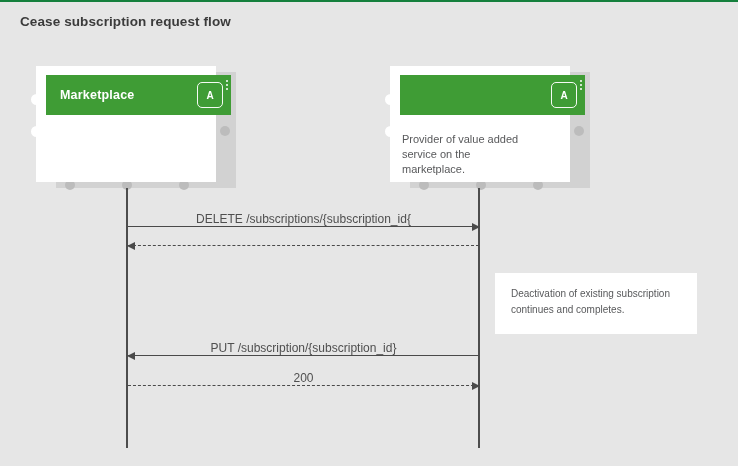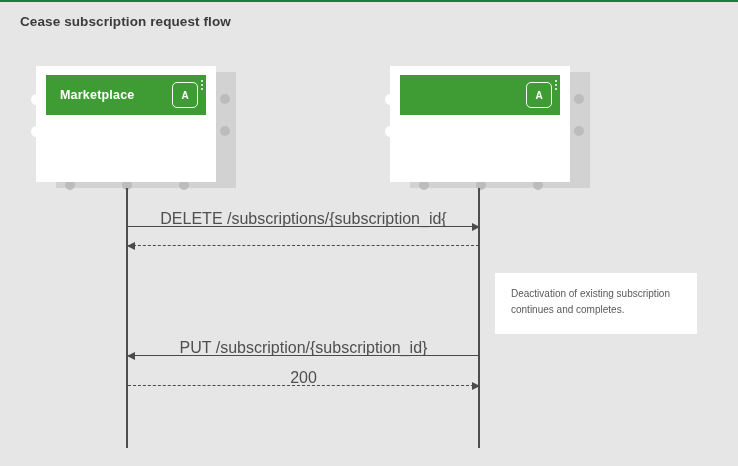--- a/index.html
+++ b/index.html
@@ -28,21 +28,21 @@
   .bp-b3{left:123px;top:108px;}
 
   .card{
     position:absolute;width:180px;height:116px;background:#ffffff;
   }
   .edge-dot{
     position:absolute;width:11px;height:11px;border-radius:50%;background:#ffffff;left:-5px;
   }
   .ed-1{top:28px;} .ed-2{top:60px;}
   .card-head{
-    position:absolute;left:10px;top:9px;width:160px;height:40px;
+    position:absolute;left:10px;top:9px;width:185px;height:40px;
     background:#3f9c35;
   }
   .head-label{
     position:absolute;left:14px;top:0;height:40px;line-height:40px;
     color:#ffffff;font-weight:bold;font-size:12.5px;letter-spacing:.2px;
   }
   .badge{
     position:absolute;right:8px;top:7px;width:24px;height:24px;
     border:1.5px solid rgba(255,255,255,.95);border-radius:5px;
     display:flex;align-items:center;justify-content:center;
@@ -59,21 +59,21 @@
 
   
   .lifeline{
     position:absolute;top:186px;height:260px;width:2px;background:#4d4d4d;
   }
   .ll-1{left:126px;} .ll-2{left:478px;}
 
   
   .msg{position:absolute;left:128px;width:351px;}
   .msg .lbl{
-    font-size:16px;line-height:12px;text-align:center;color:#4f4f4f;
+    font-size:12px;line-height:12px;text-align:center;color:#4f4f4f;
     margin-bottom:1px;white-space:nowrap;
   }
   .msg .line{position:relative;height:0;border-top:1.5px solid #4a4a4a;}
   .msg .line.dashed{border-top:1.5px dashed #4a4a4a;}
   .m1{top:211px;} .m2{top:243px;} .m3{top:340px;} .m4{top:370px;}
   .arr{position:absolute;width:0;height:0;top:-4.5px;}
   .arr-right{
     right:-1px;
     border-top:4px solid transparent;border-bottom:4px solid transparent;
     border-left:8px solid #4a4a4a;
@@ -134,20 +134,21 @@
     <div class="card-head">
       <span class="badge">
           <span>A</span>
         </span>
       <span class="kebab">
           <i></i>
           <i></i>
           <i></i>
         </span>
     </div>
+    <div class="card-desc">Provider of value added service on the marketplace.</div>
   </div>
 
   <div class="lifeline ll-1"></div>
   <div class="lifeline ll-2"></div>
 
   <div class="msg m1">
     <div class="lbl">DELETE /subscriptions/{subscription_id{</div>
     <div class="line">
         <span class="arr arr-right"></span>
       </div>

